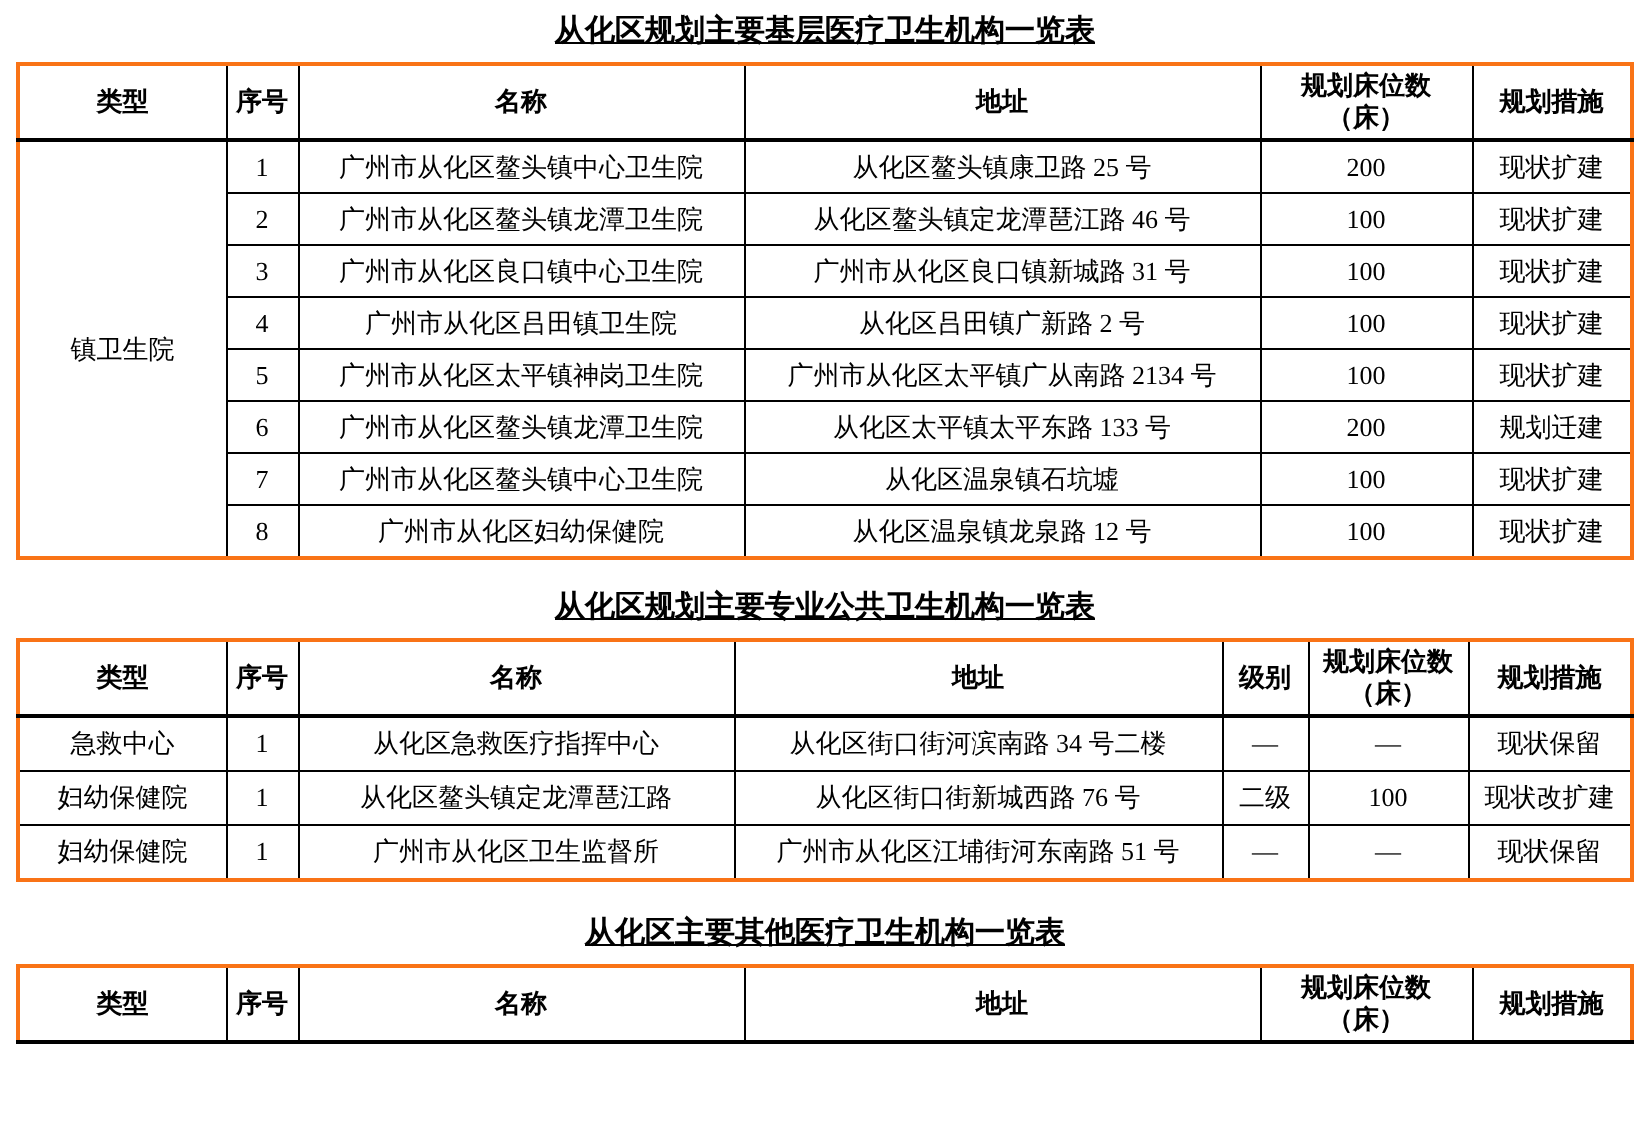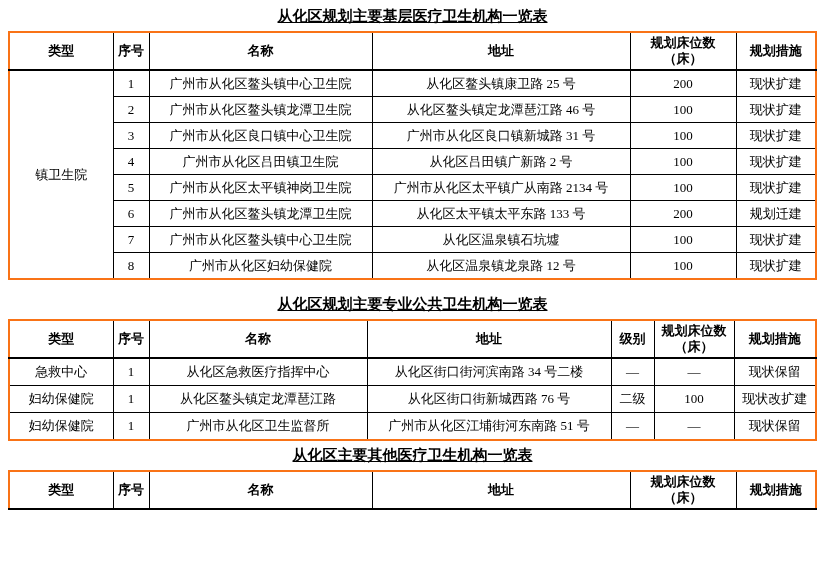--- a/index.html
+++ b/index.html
@@ -17,21 +17,21 @@
   .doc-title {
     text-align: center;
     font-family: "Liberation Sans", "DejaVu Sans", sans-serif;
     font-weight: bold;
     font-size: 15px;
     line-height: 18px;
     text-decoration: underline;
   }
   .title-1 { padding-top: 7px; }
   .title-2 { padding-top: 15px; }
-  .title-3 { padding-top: 5px; }
+  .title-3 { padding-top: 17px; }
   table.data-table {
     border-collapse: collapse;
     table-layout: fixed;
     margin: 6px auto 0 auto;
     width: 807px;
     border: 2px solid #f97316;
   }
   table.data-table th,
   table.data-table td {
     border: 1px solid #000000;

